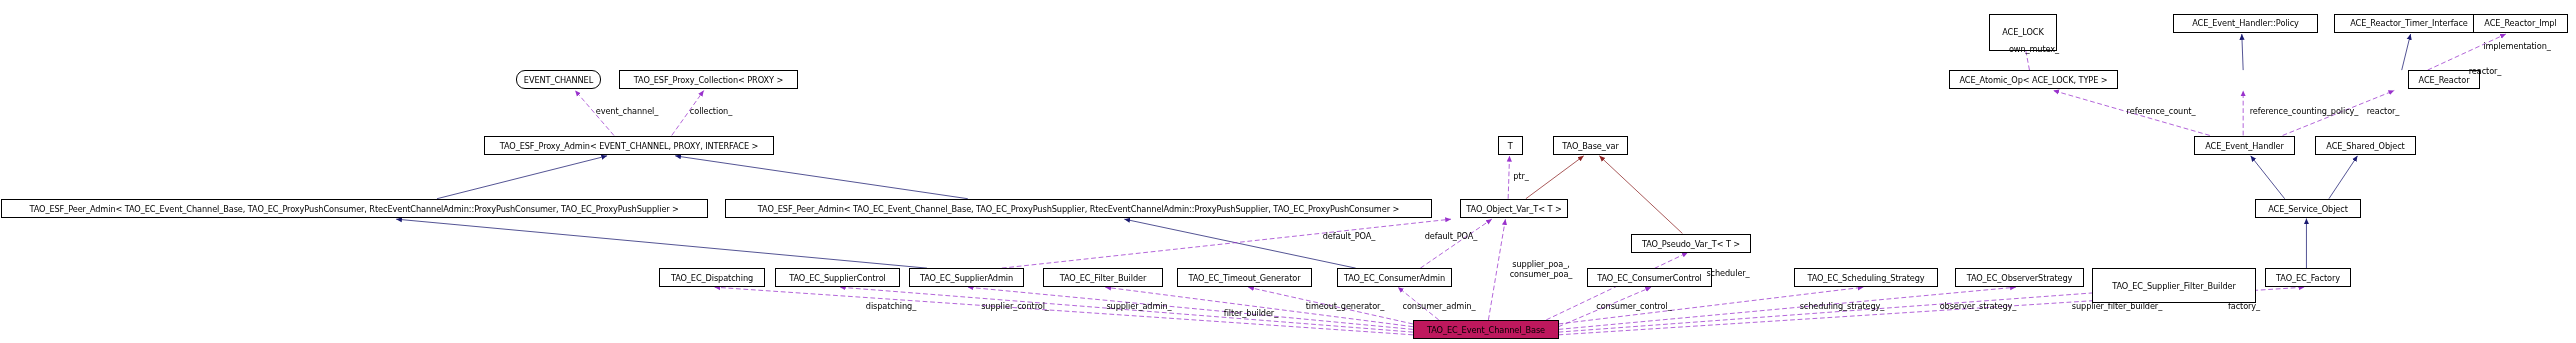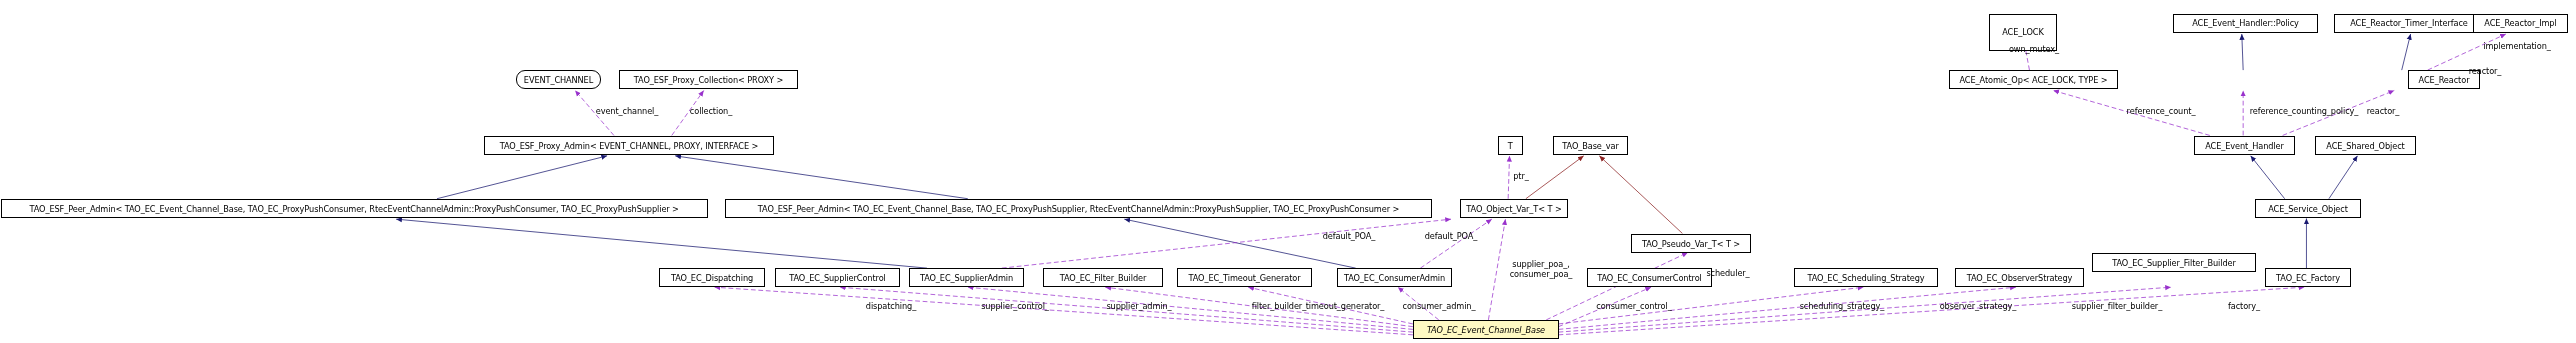--- a/index.html
+++ b/index.html
@@ -17,21 +17,21 @@
     box-sizing:border-box;
     border:0.7px solid #000;
     background:#fff;
     color:#000;
     display:flex;align-items:center;justify-content:center;
     font-size:8.2px;
     letter-spacing:-0.1px;
     white-space:nowrap;
     overflow:hidden;
   }
-  .node.focal{background:#fef9c3;font-style:italic;}
+  .node.focal{background:#be185d;}
   .edge-label{
     position:absolute;
     transform:translate(-50%,-50%);
     font-size:8.2px;
     letter-spacing:-0.1px;
     color:#000;
     white-space:pre;
     text-align:center;
     line-height:1.25;
   }
@@ -118,21 +118,21 @@
       <div class="node" style="left: 1631px; top: 234px; width: 120px; height: 19px; border-color: rgb(0, 0, 0); color: rgb(0, 0, 0);">TAO_Pseudo_Var_T&lt; T &gt;</div>
       <div class="node" style="left: 659px; top: 268px; width: 106px; height: 19px; border-color: rgb(0, 0, 0); color: rgb(0, 0, 0);">TAO_EC_Dispatching</div>
       <div class="node" style="left: 775px; top: 268px; width: 125px; height: 19px; border-color: rgb(0, 0, 0); color: rgb(0, 0, 0);">TAO_EC_SupplierControl</div>
       <div class="node" style="left: 909px; top: 268px; width: 115px; height: 19px; border-color: rgb(0, 0, 0); color: rgb(0, 0, 0);">TAO_EC_SupplierAdmin</div>
       <div class="node" style="left: 1043px; top: 268px; width: 120px; height: 19px; border-color: rgb(0, 0, 0); color: rgb(0, 0, 0);">TAO_EC_Filter_Builder</div>
       <div class="node" style="left: 1177px; top: 268px; width: 135px; height: 19px; border-color: rgb(0, 0, 0); color: rgb(0, 0, 0);">TAO_EC_Timeout_Generator</div>
       <div class="node" style="left: 1337px; top: 268px; width: 115px; height: 19px; border-color: rgb(0, 0, 0); color: rgb(0, 0, 0);">TAO_EC_ConsumerAdmin</div>
       <div class="node" style="left: 1587px; top: 268px; width: 125px; height: 19px; border-color: rgb(0, 0, 0); color: rgb(0, 0, 0);">TAO_EC_ConsumerControl</div>
       <div class="node" style="left: 1794px; top: 268px; width: 144px; height: 19px; border-color: rgb(0, 0, 0); color: rgb(0, 0, 0);">TAO_EC_Scheduling_Strategy</div>
       <div class="node" style="left: 1955px; top: 268px; width: 129px; height: 19px; border-color: rgb(0, 0, 0); color: rgb(0, 0, 0);">TAO_EC_ObserverStrategy</div>
-      <div class="node" style="left: 2092px; top: 253px; width: 164px; height: 19px; border-color: rgb(0, 0, 0); color: rgb(0, 0, 0);">TAO_EC_Supplier_Filter_Builder</div>
+      <div class="node" style="left: 2092px; top: 268px; width: 164px; height: 35px; border-color: rgb(0, 0, 0); color: rgb(0, 0, 0);">TAO_EC_Supplier_Filter_Builder</div>
       <div class="node" style="left: 2265px; top: 268px; width: 86px; height: 19px; border-color: rgb(0, 0, 0); color: rgb(0, 0, 0);">TAO_EC_Factory</div>
       <div class="node focal" style="left: 1413px; top: 320px; width: 146px; height: 19px; border-color: rgb(0, 0, 0); color: rgb(0, 0, 0);">TAO_EC_Event_Channel_Base</div>
     </div>
   <div class="layer">
       <div class="edge-label" style="left: 615px; top: 111px; color: rgb(0, 0, 0); padding-left: 24px;">event_channel_</div>
       <div class="edge-label" style="left: 711px; top: 111px; color: rgb(0, 0, 0);">collection_</div>
       <div class="edge-label" style="left: 1521px; top: 176px; color: rgb(0, 0, 0);">ptr_</div>
       <div class="edge-label" style="left: 2034px; top: 49px; color: rgb(0, 0, 0);">own_mutex_</div>
       <div class="edge-label" style="left: 2161px; top: 111px; color: rgb(0, 0, 0);">reference_count_</div>
       <div class="edge-label" style="left: 2304px; top: 111px; color: rgb(0, 0, 0);">reference_counting_policy_</div>
@@ -140,21 +140,21 @@
       <div class="edge-label" style="left: 2485px; top: 71px; color: rgb(0, 0, 0);">reactor_</div>
       <div class="edge-label" style="left: 2517px; top: 46px; color: rgb(0, 0, 0);">implementation_</div>
       <div class="edge-label" style="left: 1349px; top: 236px; color: rgb(0, 0, 0);">default_POA_</div>
       <div class="edge-label" style="left: 1451px; top: 236px; color: rgb(0, 0, 0);">default_POA_</div>
       <div class="edge-label" style="left: 1541px; top: 269px; color: rgb(0, 0, 0);">supplier_poa_,
 consumer_poa_</div>
       <div class="edge-label" style="left: 1728px; top: 273px; color: rgb(0, 0, 0);">scheduler_</div>
       <div class="edge-label" style="left: 891px; top: 306px; color: rgb(0, 0, 0);">dispatching_</div>
       <div class="edge-label" style="left: 1015px; top: 306px; color: rgb(0, 0, 0);">supplier_control_</div>
       <div class="edge-label" style="left: 1139px; top: 306px; color: rgb(0, 0, 0);">supplier_admin_</div>
-      <div class="edge-label" style="left: 1251px; top: 306px; color: rgb(0, 0, 0); margin-left: 28px;">filter_builder_</div>
+      <div class="edge-label" style="left: 1251px; top: 313px; color: rgb(0, 0, 0);">filter_builder_</div>
       <div class="edge-label" style="left: 1345px; top: 306px; color: rgb(0, 0, 0);">timeout_generator_</div>
       <div class="edge-label" style="left: 1439px; top: 306px; color: rgb(0, 0, 0);">consumer_admin_</div>
       <div class="edge-label" style="left: 1634px; top: 306px; color: rgb(0, 0, 0);">consumer_control_</div>
       <div class="edge-label" style="left: 1842px; top: 306px; color: rgb(0, 0, 0);">scheduling_strategy_</div>
       <div class="edge-label" style="left: 1978px; top: 306px; color: rgb(0, 0, 0);">observer_strategy_</div>
       <div class="edge-label" style="left: 2117px; top: 306px; color: rgb(0, 0, 0);">supplier_filter_builder_</div>
       <div class="edge-label" style="left: 2244px; top: 306px; color: rgb(0, 0, 0);">factory_</div>
     </div>
 </div>
 

